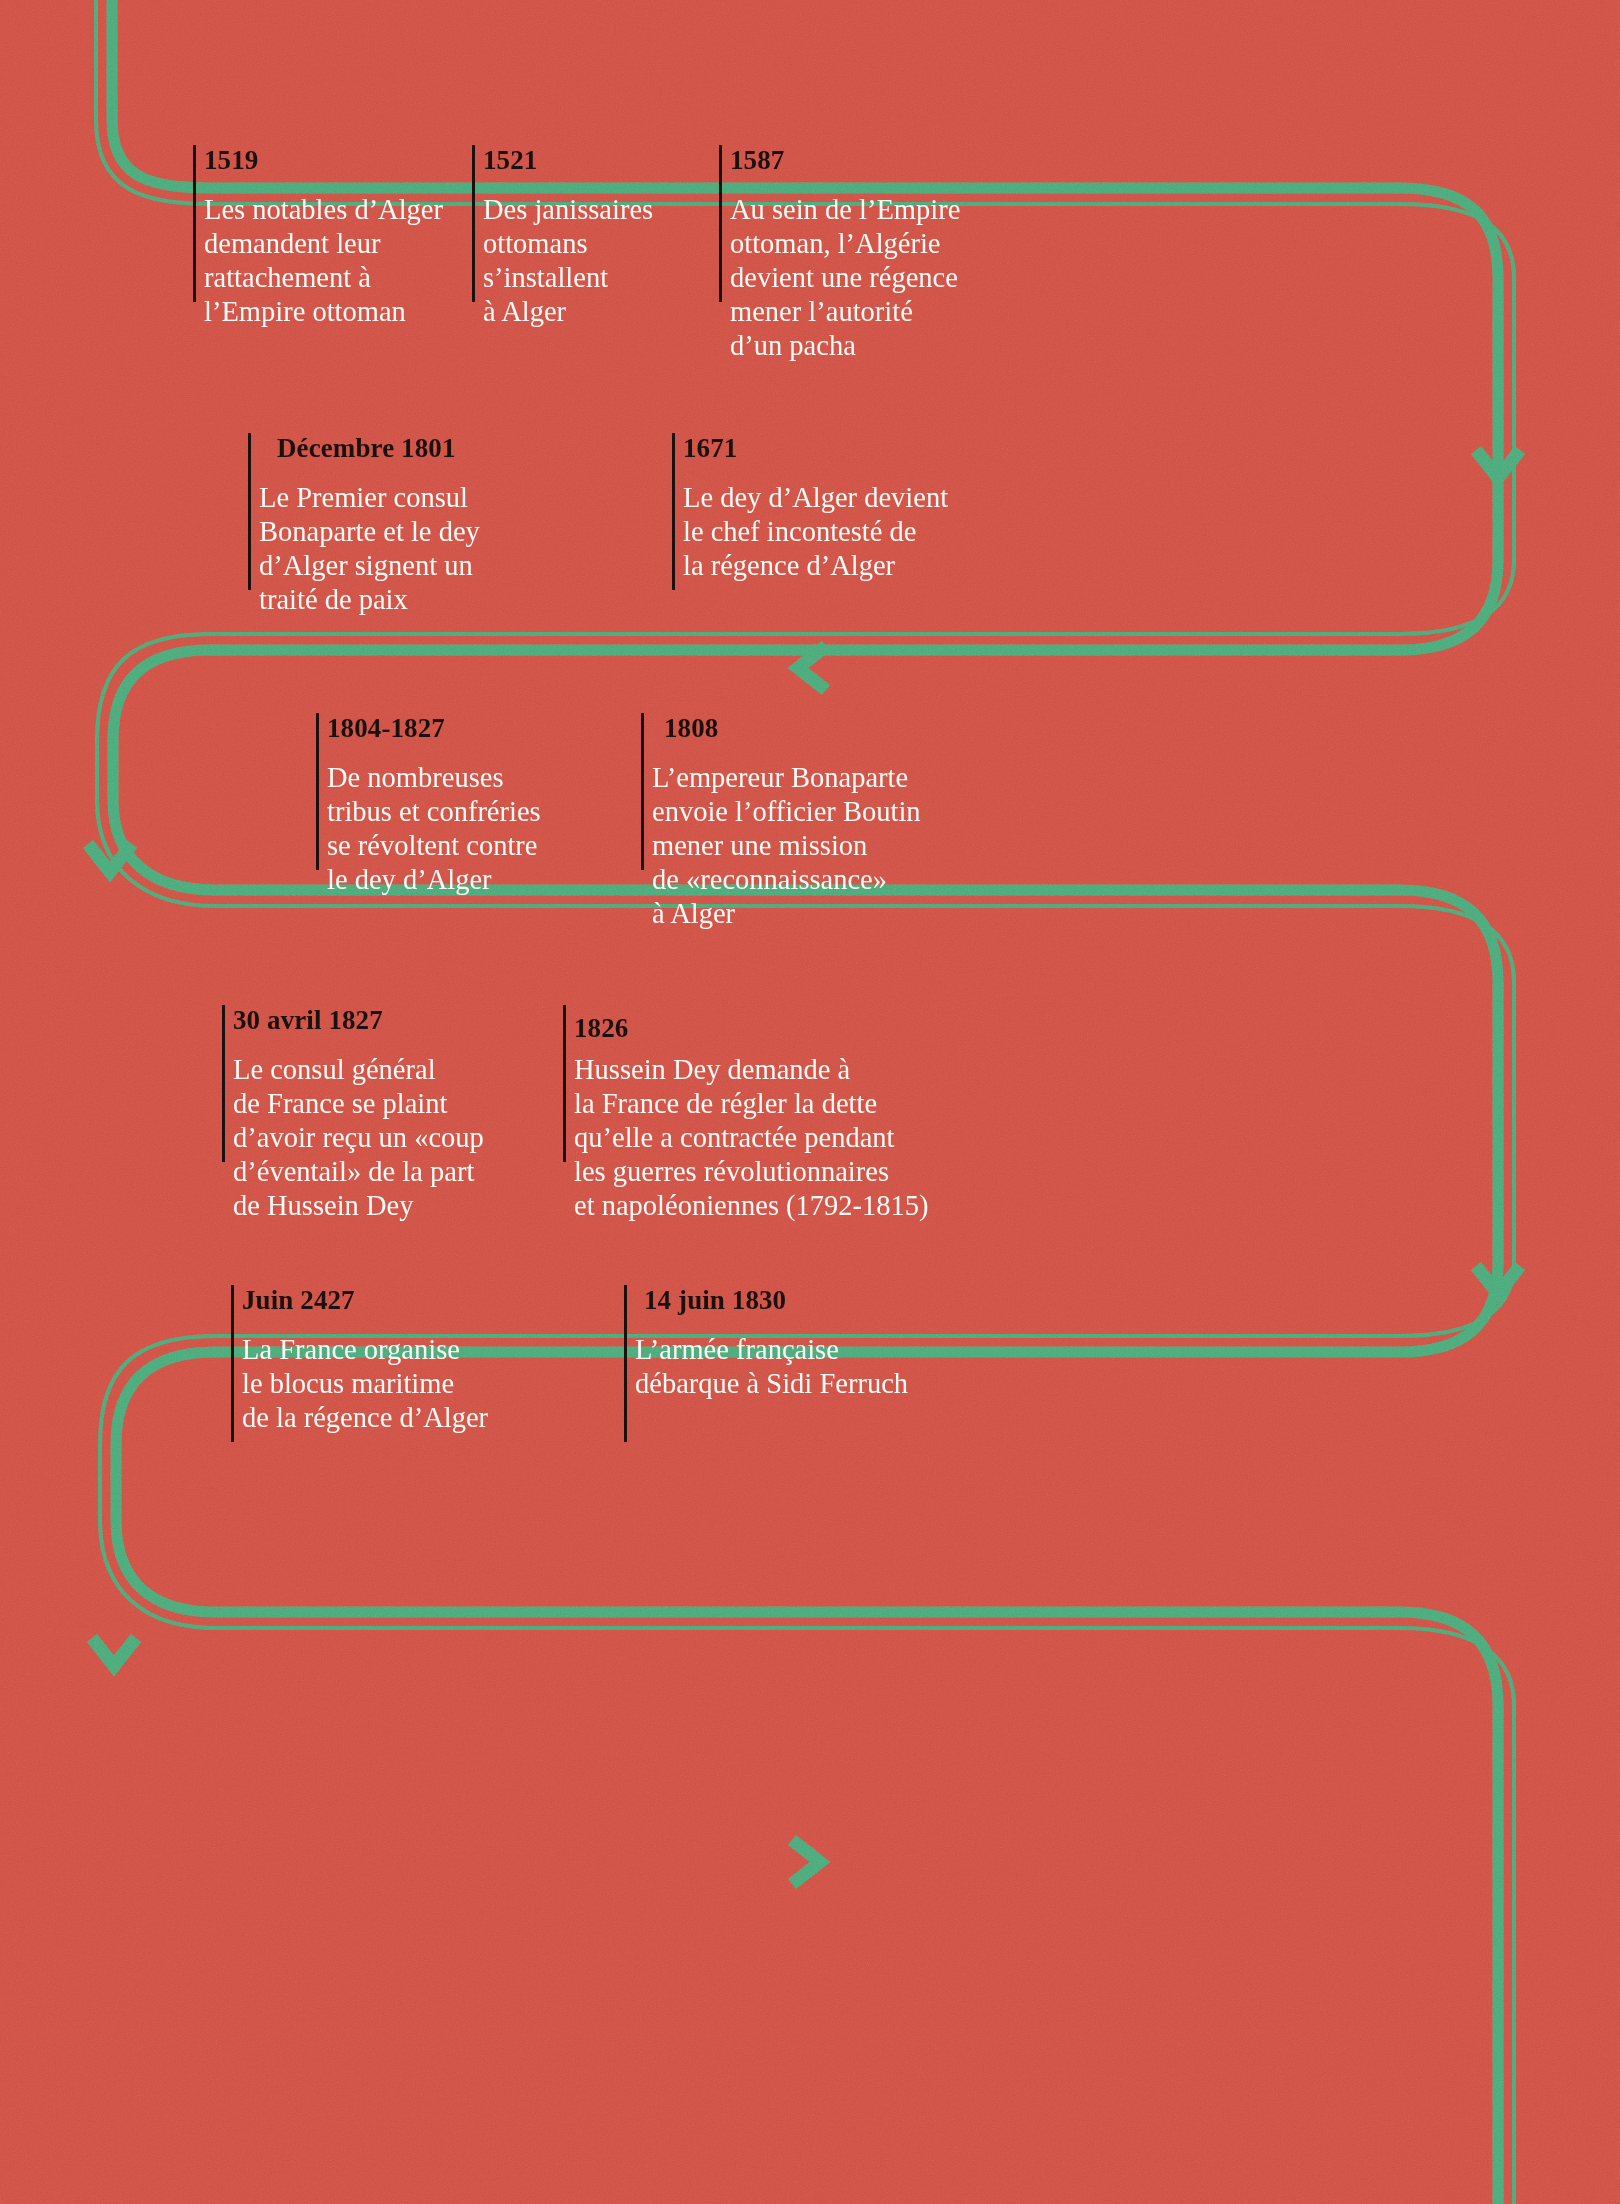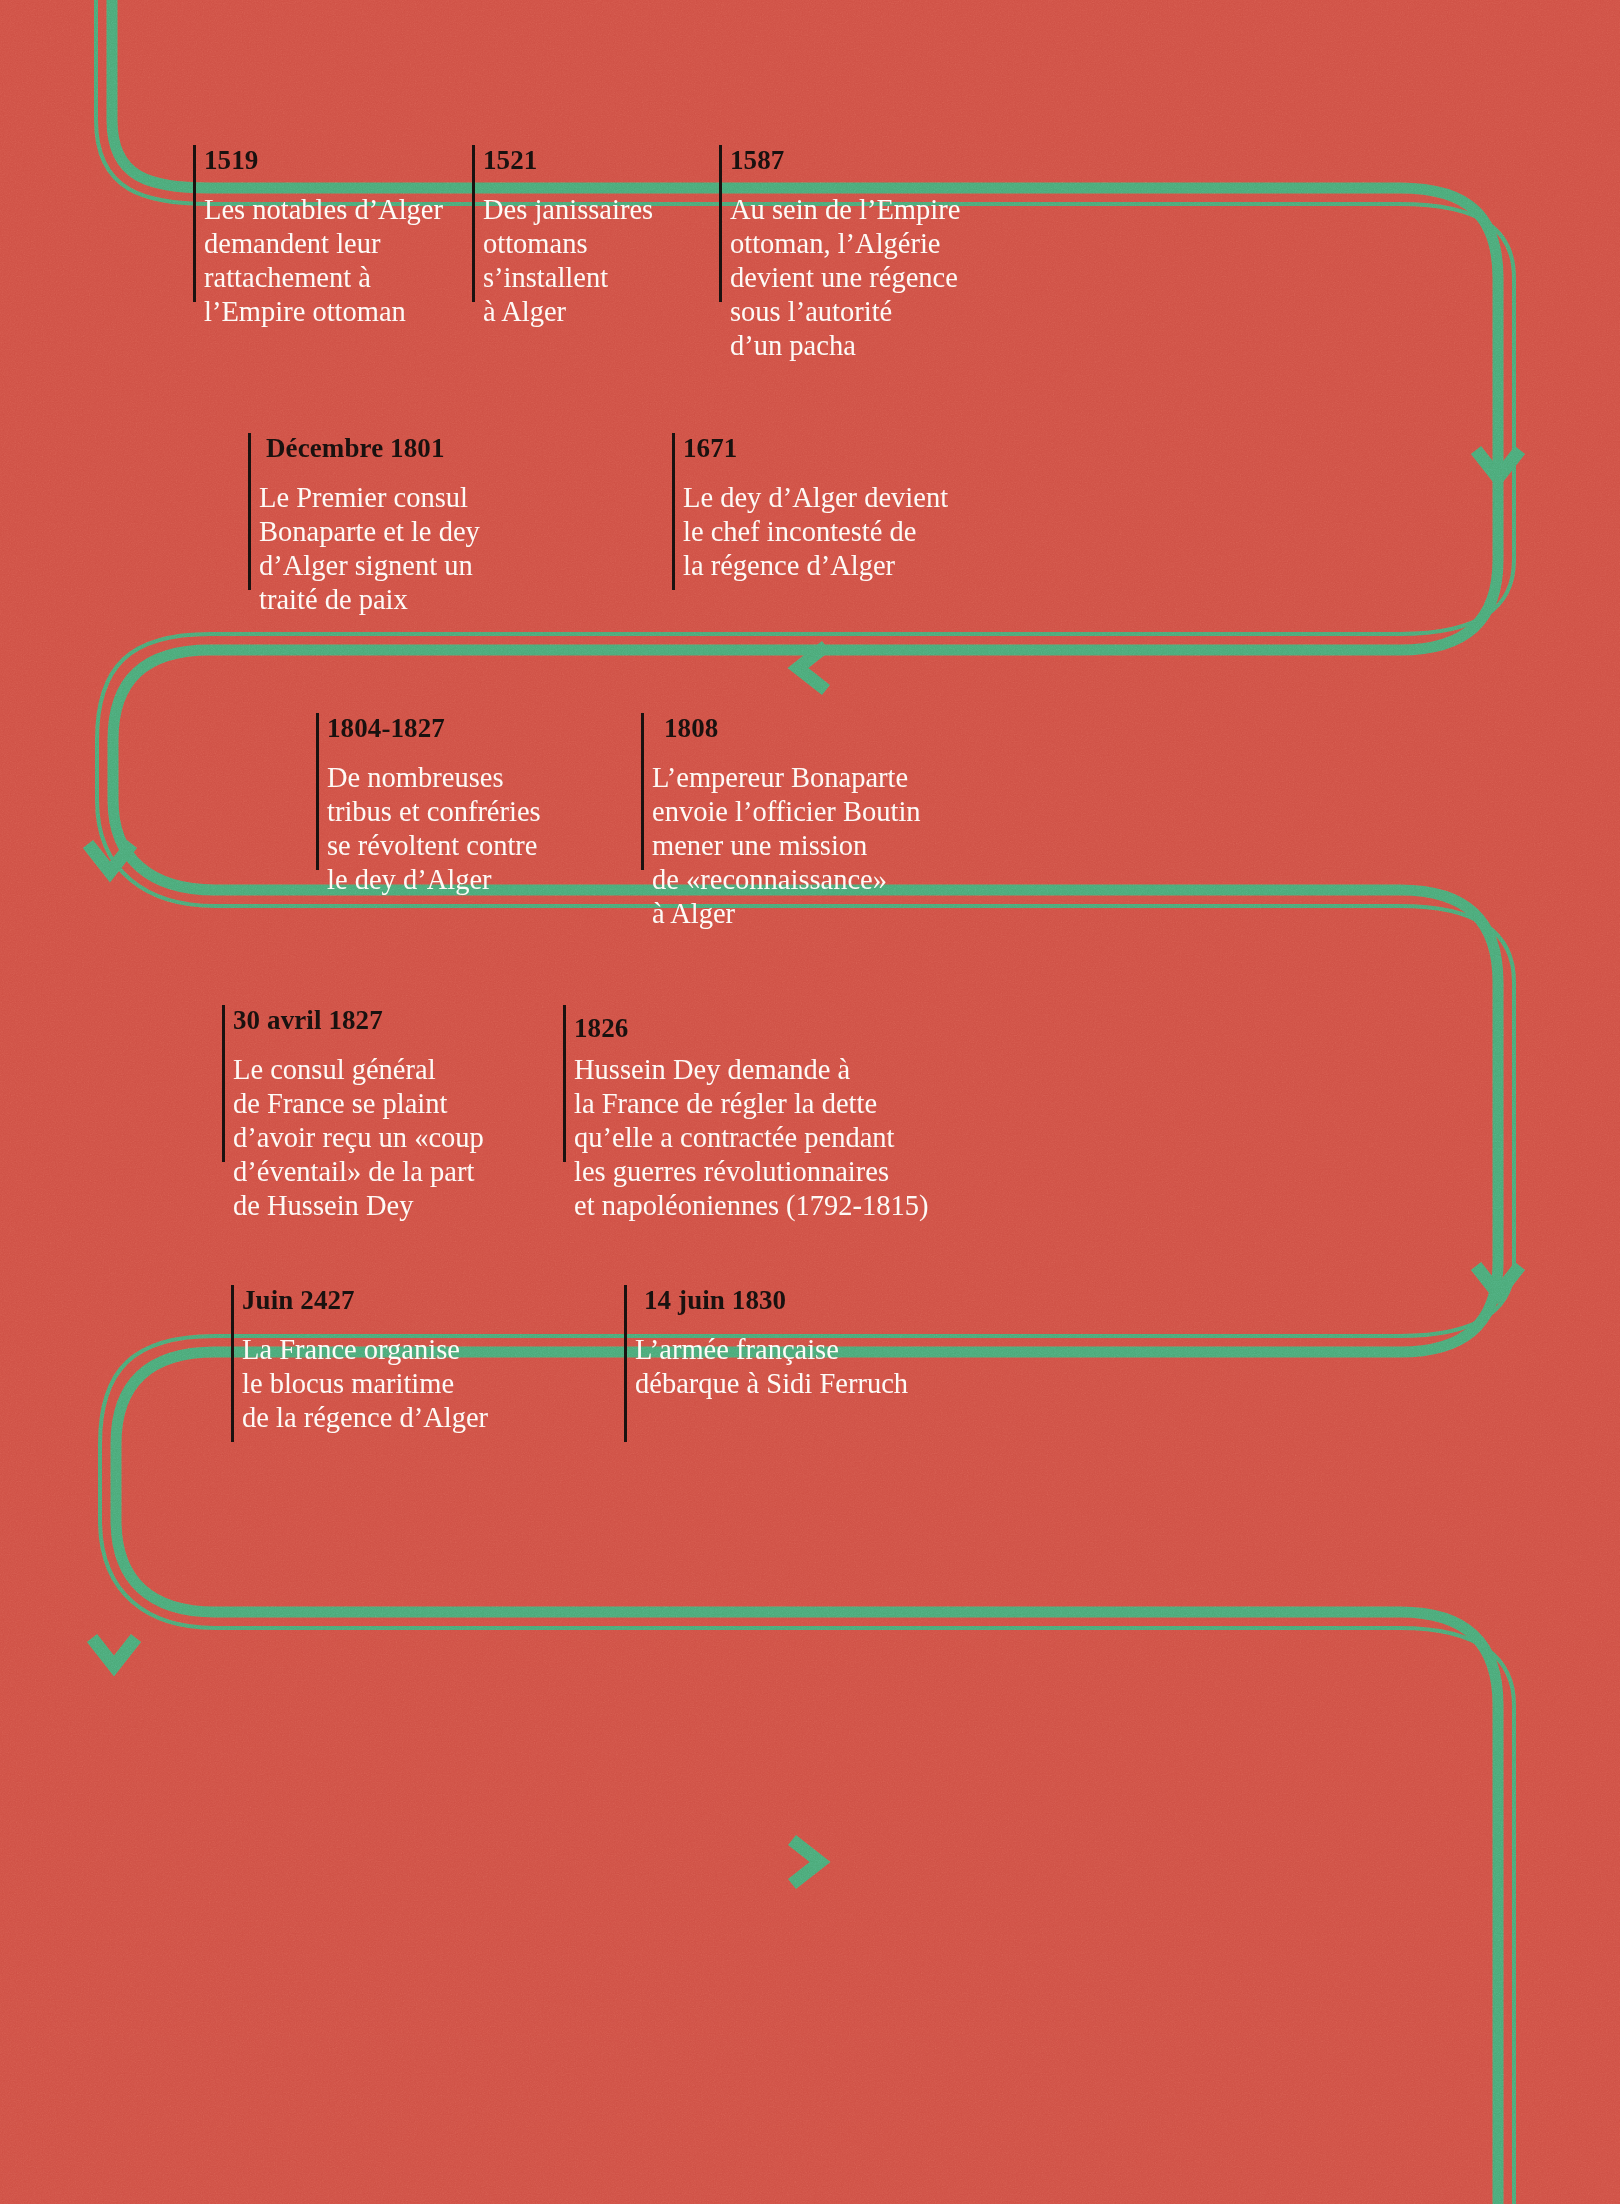--- a/index.html
+++ b/index.html
@@ -137,36 +137,36 @@
         <div>à Alger</div>
       </div>
     </div>
     <div class="entry" style="left: 719px; top: 0px;">
       <div class="tick" style="top: 145px; height: 157px;"></div>
       <div class="year" style="top: 147px; left: 11px;">1587</div>
       <div class="body" style="top: 193px; left: 11px;">
         <div>Au sein de l’Empire</div>
         <div>ottoman, l’Algérie</div>
         <div>devient une régence</div>
-        <div>sous l’autorité</div>
+        <div>mener l’autorité</div>
         <div>d’un pacha</div>
       </div>
     </div>
     <div class="entry" style="left: 672px; top: 0px;">
       <div class="tick" style="top: 433px; height: 157px;"></div>
       <div class="year" style="top: 435px; left: 11px;">1671</div>
       <div class="body" style="top: 481px; left: 11px;">
         <div>Le dey d’Alger devient</div>
         <div>le chef incontesté de</div>
         <div>la régence d’Alger</div>
       </div>
     </div>
     <div class="entry" style="left: 248px; top: 0px;">
       <div class="tick" style="top: 433px; height: 157px;"></div>
-      <div class="year" style="top: 435px; left: 18px; text-align: center;">Décembre 1801</div>
+      <div class="year" style="top: 435px; left: 29px; text-align: center;">Décembre 1801</div>
       <div class="body" style="top: 481px; left: 11px;">
         <div>Le Premier consul</div>
         <div>Bonaparte et le dey</div>
         <div>d’Alger signent un</div>
         <div>traité de paix</div>
       </div>
     </div>
     <div class="entry" style="left: 316px; top: 0px;">
       <div class="tick" style="top: 713px; height: 157px;"></div>
       <div class="year" style="top: 715px; left: 11px;">1804-1827</div>

